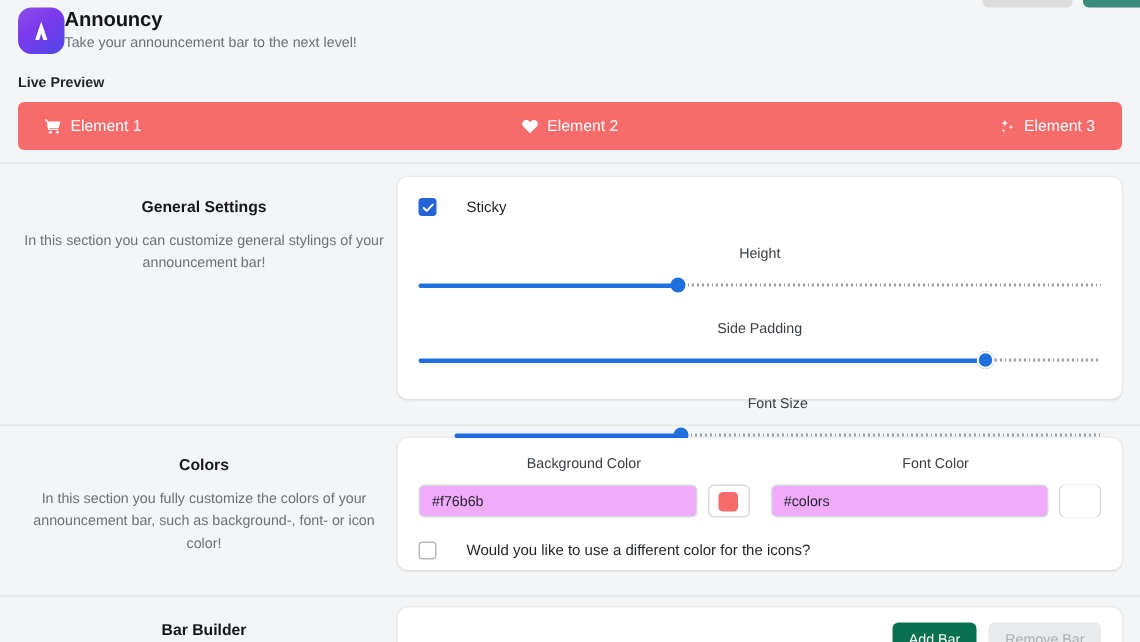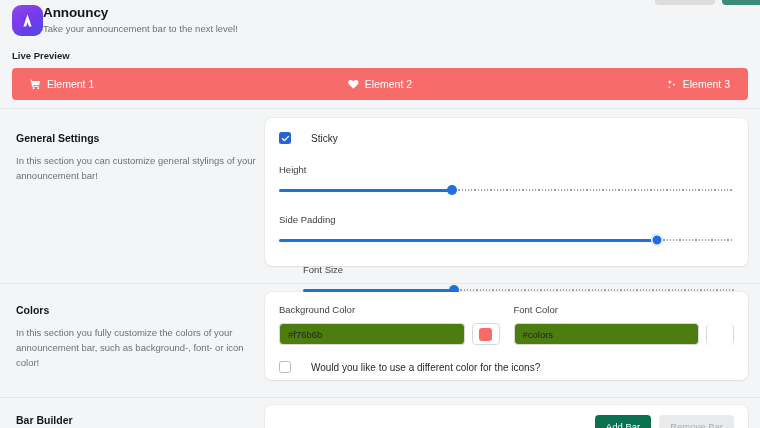--- a/index.html
+++ b/index.html
@@ -38,21 +38,21 @@
   }
   .pv-el { display: flex; align-items: center; gap: 6px; font-size: 10.5px; color: #ffffff; white-space: nowrap; }
   .pv-el .ico { display: flex; align-items: center; }
   .pv-el.left   { position: absolute; left: 18px; }
   .pv-el.center { position: absolute; left: 50%; transform: translateX(-50%); }
   .pv-el.right  { position: absolute; right: 18px; }
 
   .divider-row { position: absolute; left: 0; width: 760px; height: 1px; background: #e4e6e8; }
 
   
-  .section { position: absolute; left: 0; width: 680px; }
+  .section { position: absolute; left: 0; width: 680px; text-align: center; }
   .sec-left { position: absolute; left: 16px; width: 240px; }
   .sec-title { font-size: 10.5px; font-weight: bold; color: #14161a; line-height: 14px; }
   .sec-desc { font-size: 9.5px; color: #6b7177; line-height: 15px; margin-top: 8px; }
 
   .card {
     position: absolute; left: 265px; width: 483px;
     background: #ffffff; border-radius: 7px;
     box-shadow: 0 0 0 1px rgba(0,0,0,0.035), 0 1px 2px rgba(0,0,0,0.055);
   }
 
@@ -80,21 +80,21 @@
     background: #1f6fe0; transform: translateX(-50%);
   }
   .thumb.active { top: 0px; width: 12px; height: 12px; box-shadow: 0 0 0 1.5px #ffffff inset; }
 
   
   .color-cols { display: flex; gap: 14px; }
   .color-col { flex: 1; }
   .color-row { display: flex; gap: 7px; margin-top: 8px; }
   .txt-input {
     flex: 1; height: 22px; border: 1px solid #d6d9dd; border-radius: 4px;
-    background: #4d7c0f; font-size: 9.5px; color: #1f2328;
+    background: #f0abfc; font-size: 9.5px; color: #1f2328;
     display: flex; align-items: center; padding: 0 8px;
   }
   .swatch-btn {
     width: 28px; height: 22px; border: 1px solid #d6d9dd; border-radius: 4px; background: #fff;
     display: flex; align-items: center; justify-content: center; flex: 0 0 auto;
   }
   .swatch { width: 13px; height: 13px; border-radius: 3px; }
   .swatch.bare { width: 28px; height: 22px; border-radius: 4px; }
 
   

